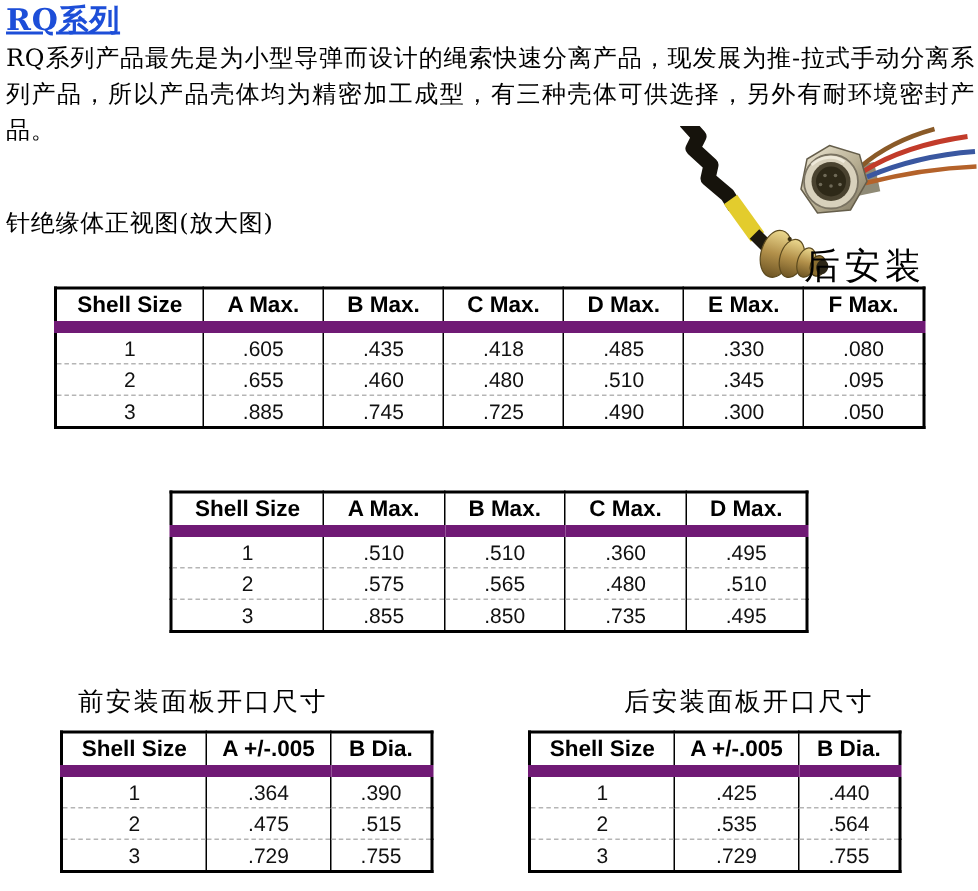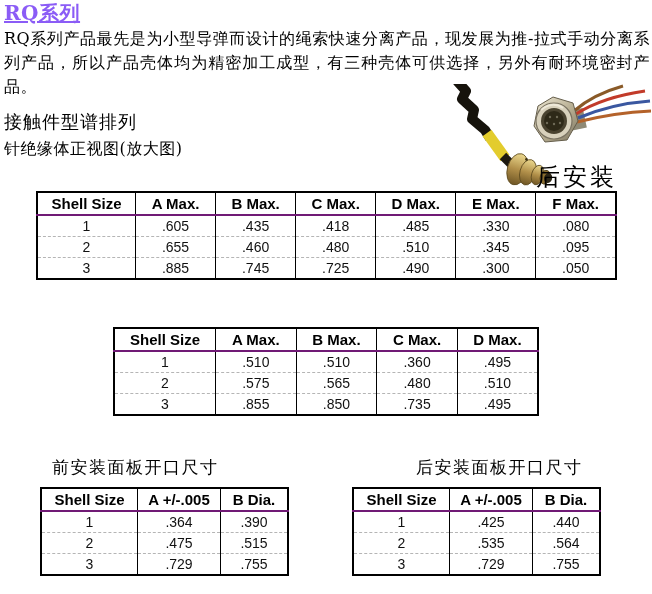--- a/index.html
+++ b/index.html
@@ -1,37 +1,37 @@
 <!DOCTYPE html>
 <html><head>
 <meta charset="utf-8">
 <style>
   html,body{margin:0;padding:0;background:#ffffff;}
   #page{position:relative;width:652px;height:594px;background:#ffffff;overflow:hidden;
         font-family:"DejaVu Serif","Liberation Serif",serif;color:#000;}
 
   .title{position:absolute;left:4px;top:0px;font-size:20px;font-weight:bold;
-         color:#8b5cf6;text-decoration:underline;letter-spacing:.5px;}
+         color:#1d4ed8;text-decoration:underline;letter-spacing:.5px;}
   .intro{position:absolute;left:4px;top:27px;width:646px;font-size:16px;
          line-height:24px;letter-spacing:.5px;text-align:justify;}
   .h-section{position:absolute;left:4px;top:110px;font-size:18px;letter-spacing:1px;}
   .h-sub{position:absolute;left:4px;top:139px;font-size:16px;letter-spacing:.5px;}
 
   .cap{position:absolute;text-align:right;font-size:24px;letter-spacing:3px;}
   .cap1{left:36px;top:161px;width:581px;}
   .cap2{left:113px;top:299px;width:426px;}
   .h-panel{position:absolute;top:456px;font-size:17px;letter-spacing:1.5px;}
   .h-panel-front{left:52px;}
   .h-panel-rear{left:398px;margin-left:18px;}
 
   table{position:absolute;border-collapse:collapse;table-layout:fixed;
         background:#fff;border:2px solid #000;
         font-family:"Liberation Sans","DejaVu Sans",sans-serif;}
   th{font-size:15px;font-weight:bold;text-align:center;height:21px;
-     border-bottom:2px solid #701a75;padding:0;}
+     border-bottom:8px solid #701a75;padding:0;}
   td{font-size:14px;text-align:center;height:20px;padding:0;color:#111;}
   th:not(:first-child), td:not(:first-child){border-left:1px solid #000;}
   tbody tr + tr td{border-top:1px dashed #b5b5b5;}
 
   .t1{left:36px;top:191px;width:581px;}
   .t2{left:113px;top:327px;width:426px;}
   .t3{left:40px;top:487px;width:243px;}
   .t4{left:352px;top:487px;width:243px;}
 
   .photo{position:absolute;left:437px;top:84px;width:215px;height:106px;}
@@ -86,21 +86,20 @@
       <circle cx="117" cy="37" r="10" fill="#2e2918"></circle>
       <circle cx="113" cy="33" r="1.2" fill="#6f6a58"></circle>
       <circle cx="120" cy="33" r="1.2" fill="#6f6a58"></circle>
       <circle cx="110" cy="39" r="1.2" fill="#6f6a58"></circle>
       <circle cx="117" cy="40" r="1.2" fill="#6f6a58"></circle>
       <circle cx="123" cy="39" r="1.2" fill="#6f6a58"></circle>
       <path d="M104,26 A17,17 0 0 1 126,24" fill="none" stroke="#f4efe0" stroke-width="2" opacity="0.8"></path>
     </g>
   </svg>
 
-  <div class="h-section">接触件型谱排列</div>
   <div class="h-sub">针绝缘体正视图(放大图)</div>
 
   <div class="cap cap1">后安装</div>
   <table class="t1">
       <thead>
         <tr>
           <th style="width: 97px;">Shell Size</th>
           <th>A Max.</th>
           <th>B Max.</th>
           <th>C Max.</th>

